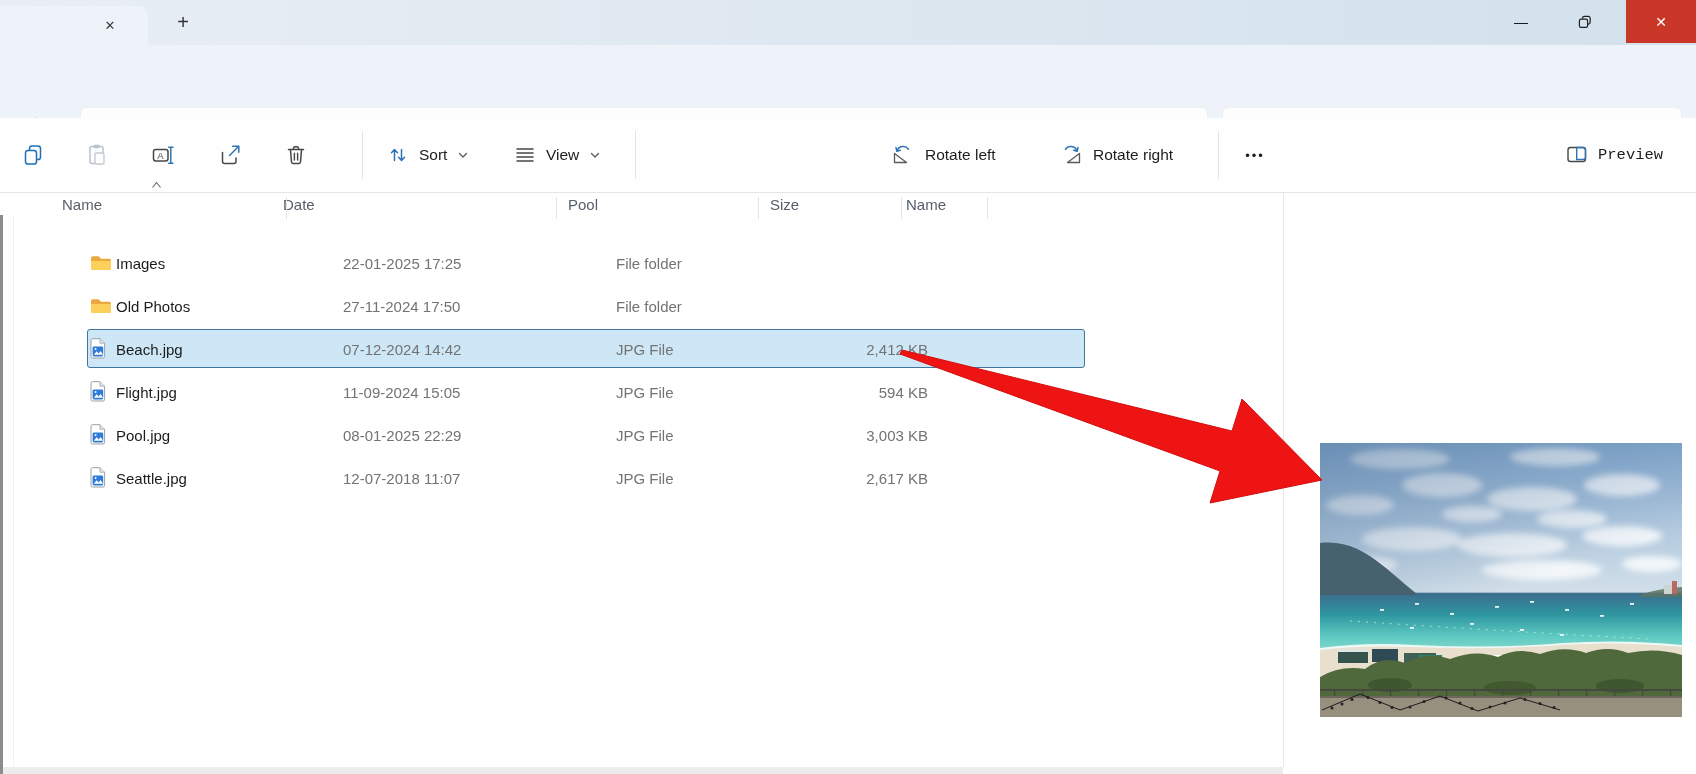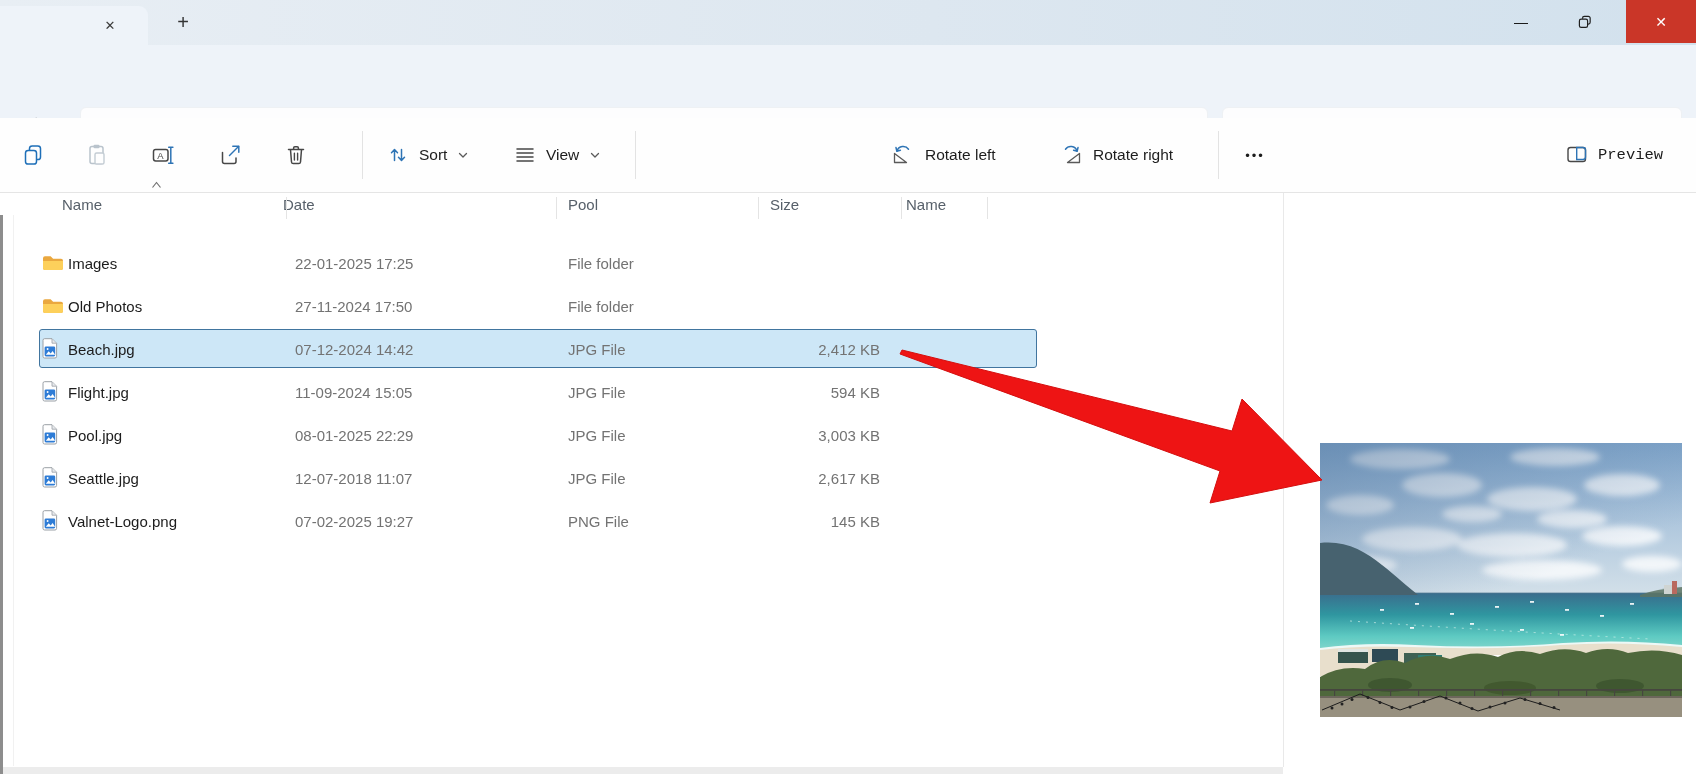--- a/index.html
+++ b/index.html
@@ -35,21 +35,21 @@
   .tb-btn{position:absolute;top:17px;height:40px;display:flex;align-items:center;gap:9px;border:none;background:transparent;
           font-family:"Liberation Sans",sans-serif;font-size:15.5px;color:#1d1d1d;padding:0;white-space:nowrap;}
   .tb-ico{width:40px;justify-content:center;}
   .dots{font-size:13px;letter-spacing:2px;color:#1d1d1d;}
   
   .col-label{position:absolute;top:196px;font-size:15px;color:#57606a;background:transparent;border:none;padding:0;}
   .col-sep{position:absolute;top:197px;width:1px;height:22px;background:#e4e4e4;}
   .sort-caret{position:absolute;left:149px;top:180px;}
   
   .file-list{position:absolute;left:0;top:241px;width:1283px;}
-  .row{position:relative;height:43px;}
+  .row{position:relative;height:43px;margin-left:48px;}
   .row > *{position:absolute;z-index:1;}
   .row.selected::before{content:"";position:absolute;z-index:0;left:39px;width:998px;top:2px;bottom:2px;
                         background:#cde7f7;border:1px solid #41759f;border-radius:3px;box-sizing:border-box;}
   .cell{top:50%;transform:translateY(-50%);font-size:15px;color:#737373;white-space:nowrap;}
   .cell.name{left:68px;color:#1c1c1c;}
   .cell.date{left:295px;}
   .cell.type{left:568px;}
   .cell.size{left:710px;width:170px;text-align:right;}
   .icon-wrap{left:42px;top:50%;transform:translateY(-50%);width:22px;height:20px;display:flex;align-items:center;}
   
@@ -308,36 +308,20 @@
           <path d="M10 0.9 V5.2 h4.4" fill="#e8eaed" stroke="#9aa0a6" stroke-width="0.8"></path>
           <rect x="2.6" y="8.4" width="10.6" height="10" rx="1.4" fill="#2e7cd6"></rect>
           <path d="M3.8 16.7 l2.9-3.4 2 2.2 1.9-2.6 2.5 3.8 Z" fill="#fff"></path>
           <circle cx="5.6" cy="11" r="0.95" fill="#fff"></circle>
         </svg>
       </span>
       <span class="cell name">Seattle.jpg</span>
       <span class="cell date">12-07-2018 11:07</span>
       <span class="cell type">JPG File</span>
       <span class="cell size">2,617 KB</span>
-    </div>
-      <div class="row icon-image">
-      <span class="icon-wrap">
-
-        <svg class="image-file-icon" width="16" height="21" viewBox="0 0 16 21">
-          <path d="M1 2.3 A1.6 1.6 0 0 1 2.6 0.7 H10 l4.6 4.6 V18.4 a1.6 1.6 0 0 1 -1.6 1.6 H2.6 A1.6 1.6 0 0 1 1 18.4 Z" fill="#fff" stroke="#9aa0a6" stroke-width="1"></path>
-          <path d="M10 0.9 V5.2 h4.4" fill="#e8eaed" stroke="#9aa0a6" stroke-width="0.8"></path>
-          <rect x="2.6" y="8.4" width="10.6" height="10" rx="1.4" fill="#2e7cd6"></rect>
-          <path d="M3.8 16.7 l2.9-3.4 2 2.2 1.9-2.6 2.5 3.8 Z" fill="#fff"></path>
-          <circle cx="5.6" cy="11" r="0.95" fill="#fff"></circle>
-        </svg>
-      </span>
-      <span class="cell name">Valnet-Logo.png</span>
-      <span class="cell date">07-02-2025 19:27</span>
-      <span class="cell type">PNG File</span>
-      <span class="cell size">145 KB</span>
     </div>
     </div>
 
   <div class="preview-divider"></div>
   <div class="preview-image">
     <svg viewBox="0 0 362 274" preserveAspectRatio="none">
       <defs>
         <linearGradient id="skyG" x1="0" y1="0" x2="0" y2="1">
           <stop offset="0" stop-color="#86abd0"></stop>
             <stop offset="1" stop-color="#d3e0e9"></stop>

